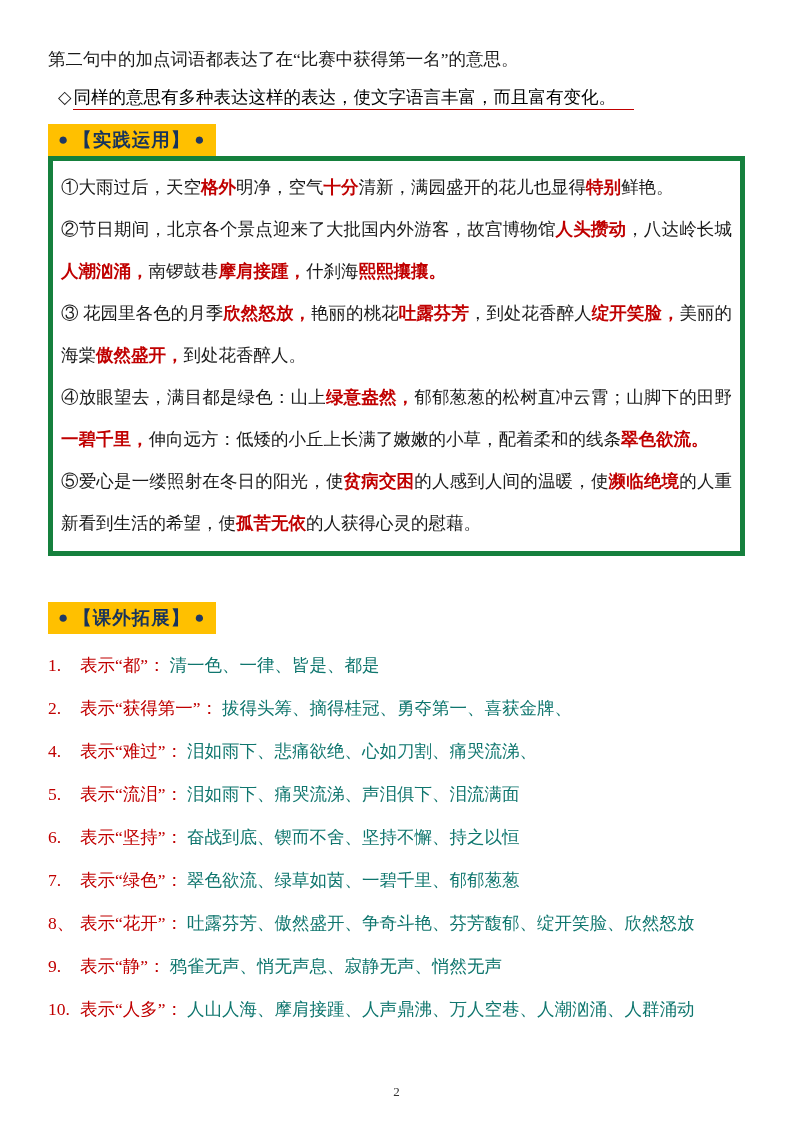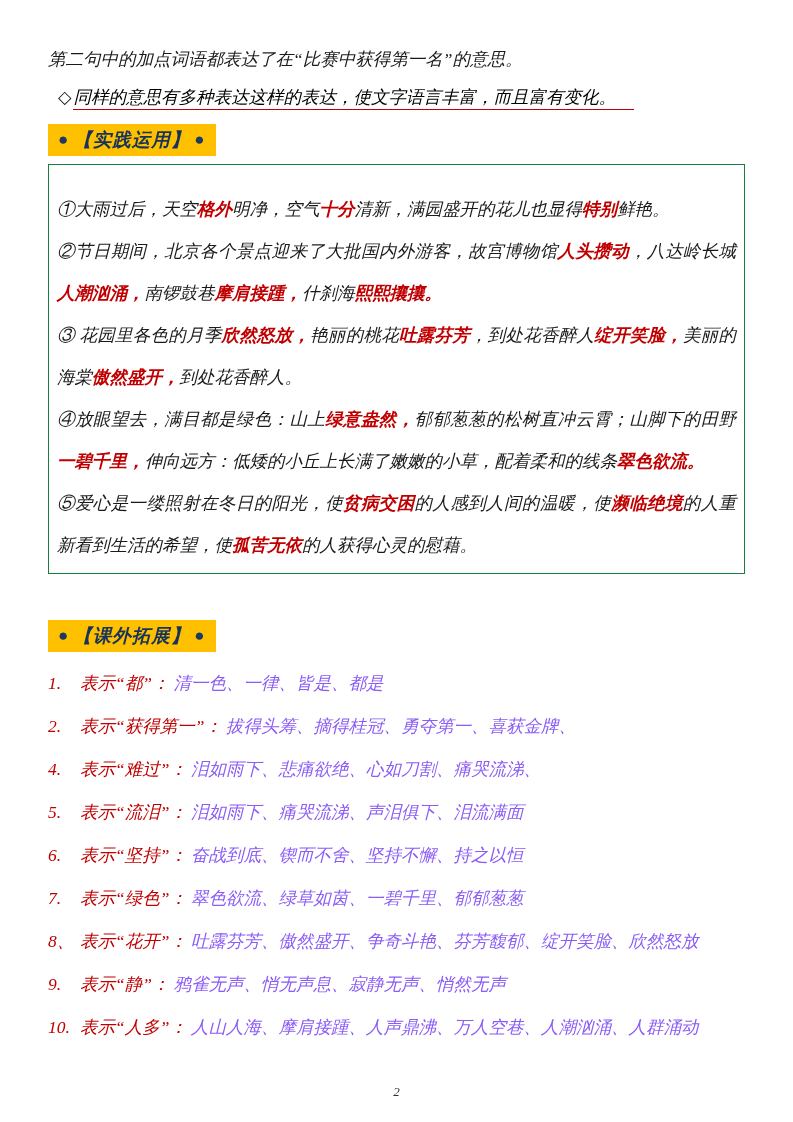--- a/index.html
+++ b/index.html
@@ -9,21 +9,20 @@
     color: #1a1a1a;
   }
   .page {
     position: relative;
     width: 793px;
     height: 1122px;
     margin: 0 auto;
     background: #ffffff;
     padding: 46px 48px 0 48px;
     overflow: hidden;
-    font-style: italic;
   }
   
   .intro-line {
     font-size: 17.5px;
     line-height: 26px;
     color: #1a1a1a;
   }
   .note-line {
     margin-top: 12px;
     padding-left: 10px;
@@ -50,44 +49,43 @@
   }
   .dot {
     color: #1f3864;
     font-size: 17px;
     vertical-align: 1px;
   }
   .dot.left { margin-right: 4px; }
   .dot.right { margin-left: 4px; }
   
   .practice-box {
-    margin-top: 8px;
-    border: 1px solid #15803d;
-    padding: 23px 8px 7px 8px;
+    border: 5px solid #15803d;
+    padding: 5px 8px 7px 8px;
     font-size: 17.5px;
     line-height: 42px;
   }
   .practice-item { text-align: justify; }
   .seg { color: #1a1a1a; }
   .seg.red-bold { color: #c00000; font-weight: bold; }
   
   .header-row.second { margin-top: 46px; }
   .exp-list {
     list-style: none;
     margin-top: 10px;
     font-size: 17.5px;
   }
   .exp-item { line-height: 43px; white-space: nowrap; }
   .exp-num {
     display: inline-block;
     min-width: 32px;
     color: #c00000;
   }
   .exp-label { color: #c00000; margin-right: 4px; text-align: right; }
-  .exp-content { color: #8b5cf6; }
+  .exp-content { color: #0f766e; }
   
   .page-number {
     position: absolute;
     bottom: 22px;
     left: 0;
     width: 100%;
     text-align: center;
     font-size: 13px;
     color: #333333;
   }

